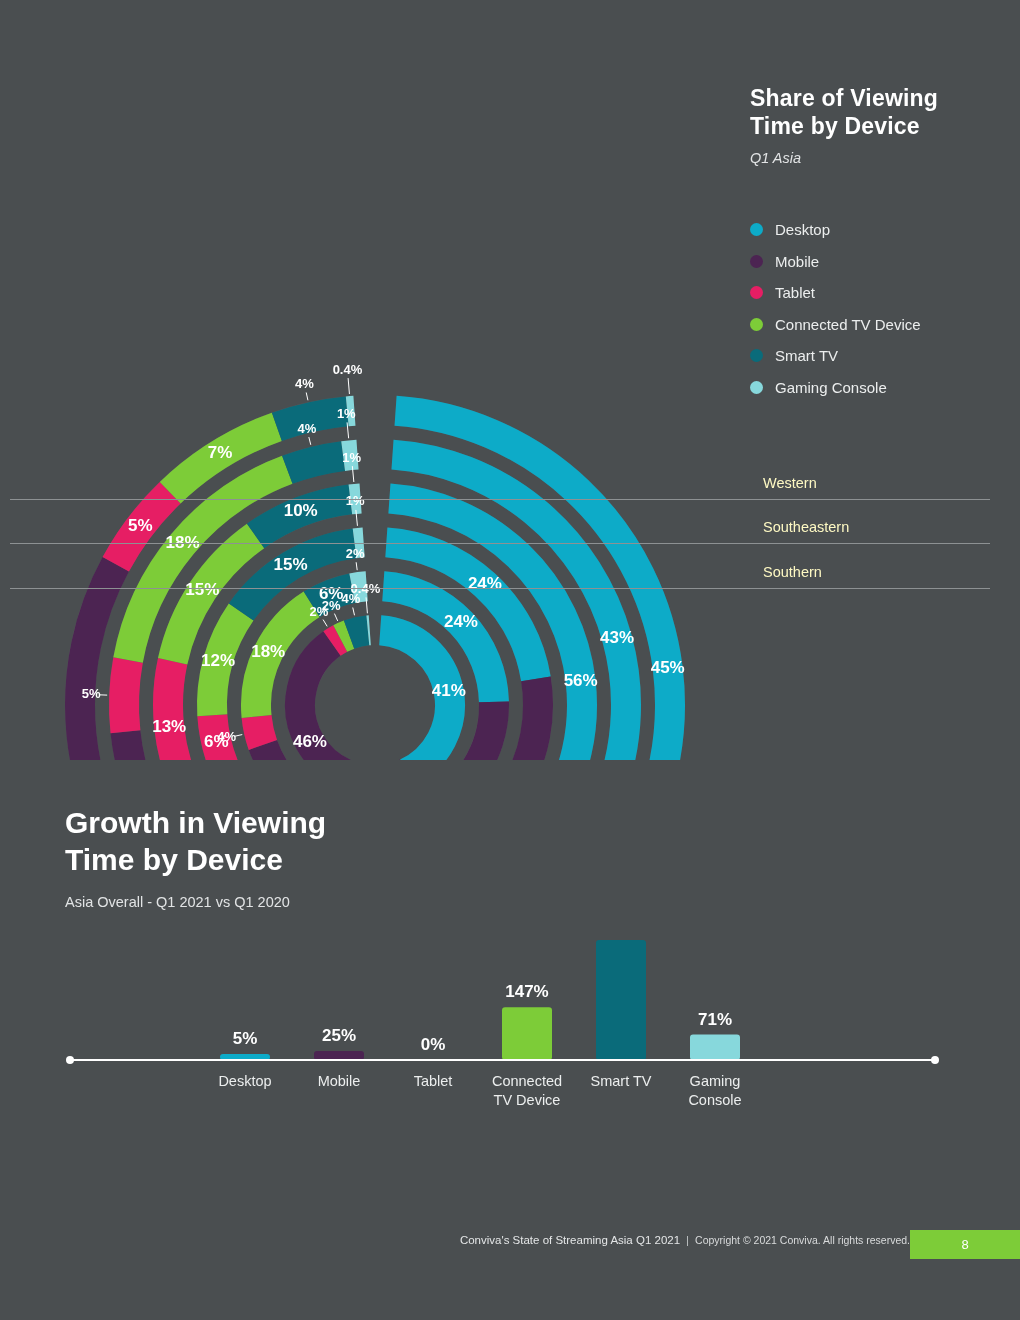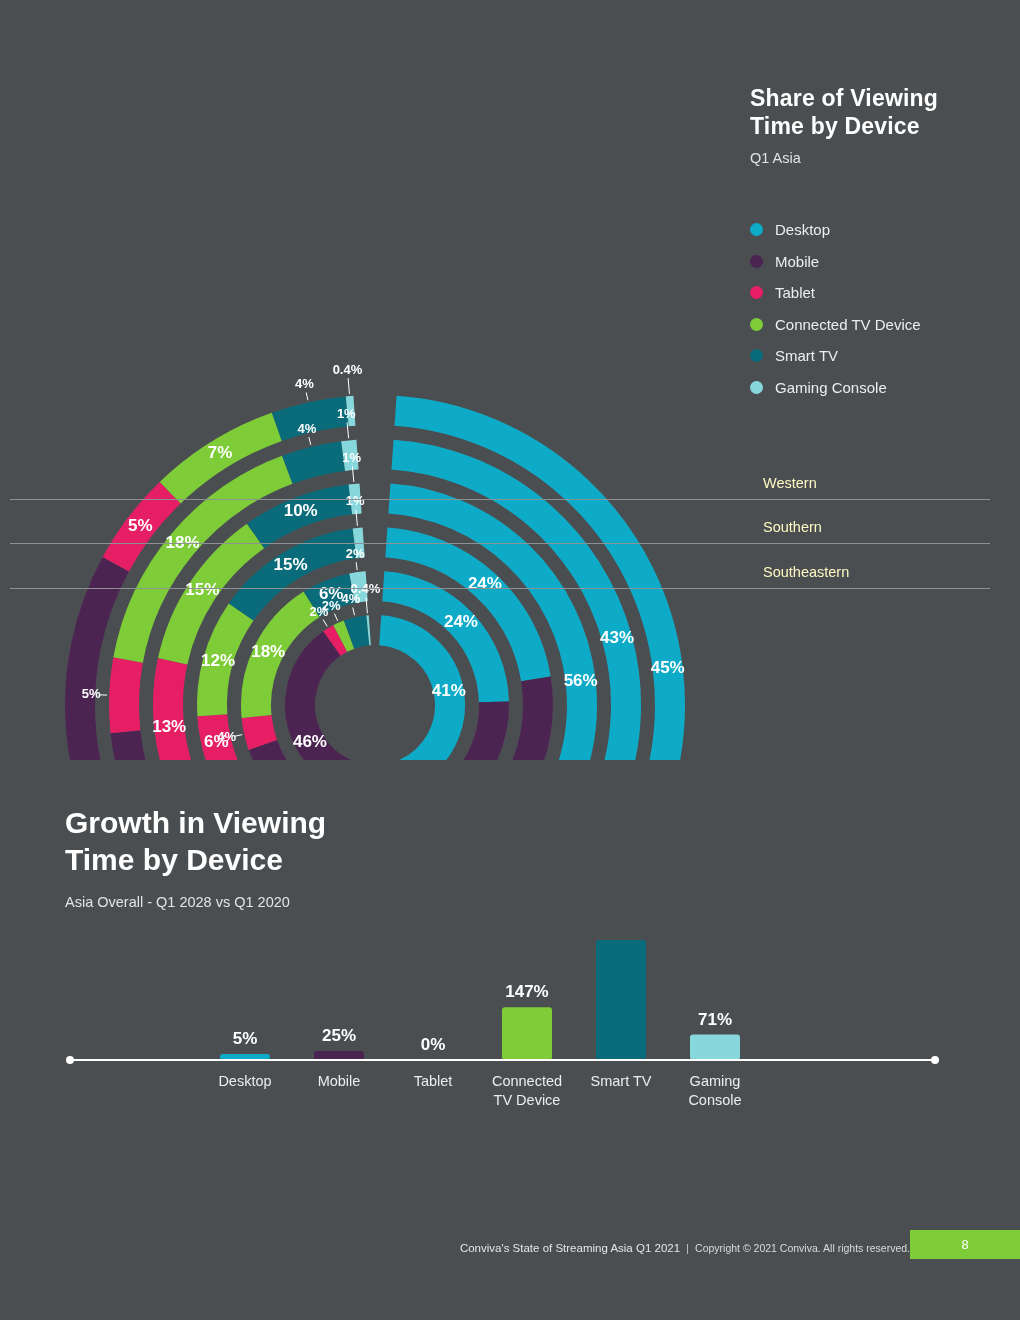--- a/index.html
+++ b/index.html
@@ -21,21 +21,21 @@
     fill:#ffffff;
     text-anchor:middle;
     dominant-baseline:middle;
   }
 
   .legend-block{position:absolute;left:750px;top:84px;width:260px;}
   .chart-title{
     font-size:23px;font-weight:bold;line-height:1.22;letter-spacing:.2px;
     margin:0 0 10px 0;white-space:pre-line;
   }
-  .chart-sub{font-size:14.5px;color:#e2e4e5;margin:0;font-weight:normal;}
+  .chart-sub{font-size:14.5px;color:#e2e4e5;margin:0;font-weight:normal;font-style:italic;}
 
   .legend-list{margin-top:55px;}
   .legend-row{display:flex;align-items:center;margin-bottom:14.5px;}
   .legend-dot{width:13px;height:13px;border-radius:50%;flex:0 0 auto;margin-right:12px;}
   .legend-text{font-size:15px;color:#eceeee;}
 
   
   .region-block{position:absolute;left:750px;top:455px;width:270px;}
   .region-row{height:44.5px;position:relative;}
   .region-name{
@@ -50,21 +50,21 @@
   }
   .growth-sub{font-size:14.5px;color:#e2e4e5;margin:0;}
 
   #bar-svg{position:absolute;left:0;top:930px;width:1020px;height:200px;}
   .bar-value{font-weight:bold;font-size:17px;fill:#ffffff;text-anchor:middle;}
   .bar-cat{font-size:14.5px;fill:#eceeee;text-anchor:middle;}
 
   
   .footer{position:absolute;left:0;right:0;bottom:60px;height:30px;}
   .footer-text{
-    position:absolute;right:110px;top:12px;font-size:11.5px;color:#e4e6e7;white-space:nowrap;
+    position:absolute;right:110px;top:4px;font-size:11.5px;color:#e4e6e7;white-space:nowrap;
   }
   .footer-text .sep{color:#bfc3c4;margin:0 6px;}
   .footer-text .cpy{font-size:10.5px;color:#d9dbdc;}
   .page-badge{
     position:absolute;right:0;top:0;width:110px;height:29px;background:#7dcc38;
     display:flex;align-items:center;justify-content:center;
     font-size:13px;color:#ffffff;
   }
 </style>
 </head>
@@ -203,32 +203,32 @@
       </div>
   </div>
 
   <div class="region-block" id="region-block">
       <div class="region-row">
         <div class="region-rule" style="background: rgb(141, 145, 147);"></div>
         <div class="region-name">Western</div>
       </div>
       <div class="region-row">
         <div class="region-rule" style="background: rgb(141, 145, 147);"></div>
-        <div class="region-name">Southern</div>
+        <div class="region-name">Southeastern</div>
       </div>
       <div class="region-row">
         <div class="region-rule" style="background: rgb(141, 145, 147);"></div>
-        <div class="region-name">Southeastern</div>
+        <div class="region-name">Southern</div>
       </div>
     </div>
 
   <div class="growth-block">
     <h2 class="growth-title">Growth in Viewing
 Time by Device</h2>
-    <p class="growth-sub">Asia Overall - Q1 2028 vs Q1 2020</p>
+    <p class="growth-sub">Asia Overall - Q1 2021 vs Q1 2020</p>
   </div>
 
   <svg id="bar-svg" viewBox="0 0 1020 200" xmlns="http://www.w3.org/2000/svg">
     <g id="bar-group">
         <rect x="220" y="124" width="50" height="6" rx="3" fill="#0dabc8"></rect>
         <rect x="314" y="121.04477611940298" width="50" height="8.955223880597014" rx="3" fill="#4c2452"></rect>
         <rect x="502" y="77.34328358208955" width="50" height="52.656716417910445" rx="3" fill="#7dcc38"></rect>
         <rect x="596" y="10" width="50" height="120" rx="3" fill="#0a6b7a"></rect>
         <rect x="690" y="104.56716417910448" width="50" height="25.432835820895523" rx="3" fill="#87d8dc"></rect>
       </g>

